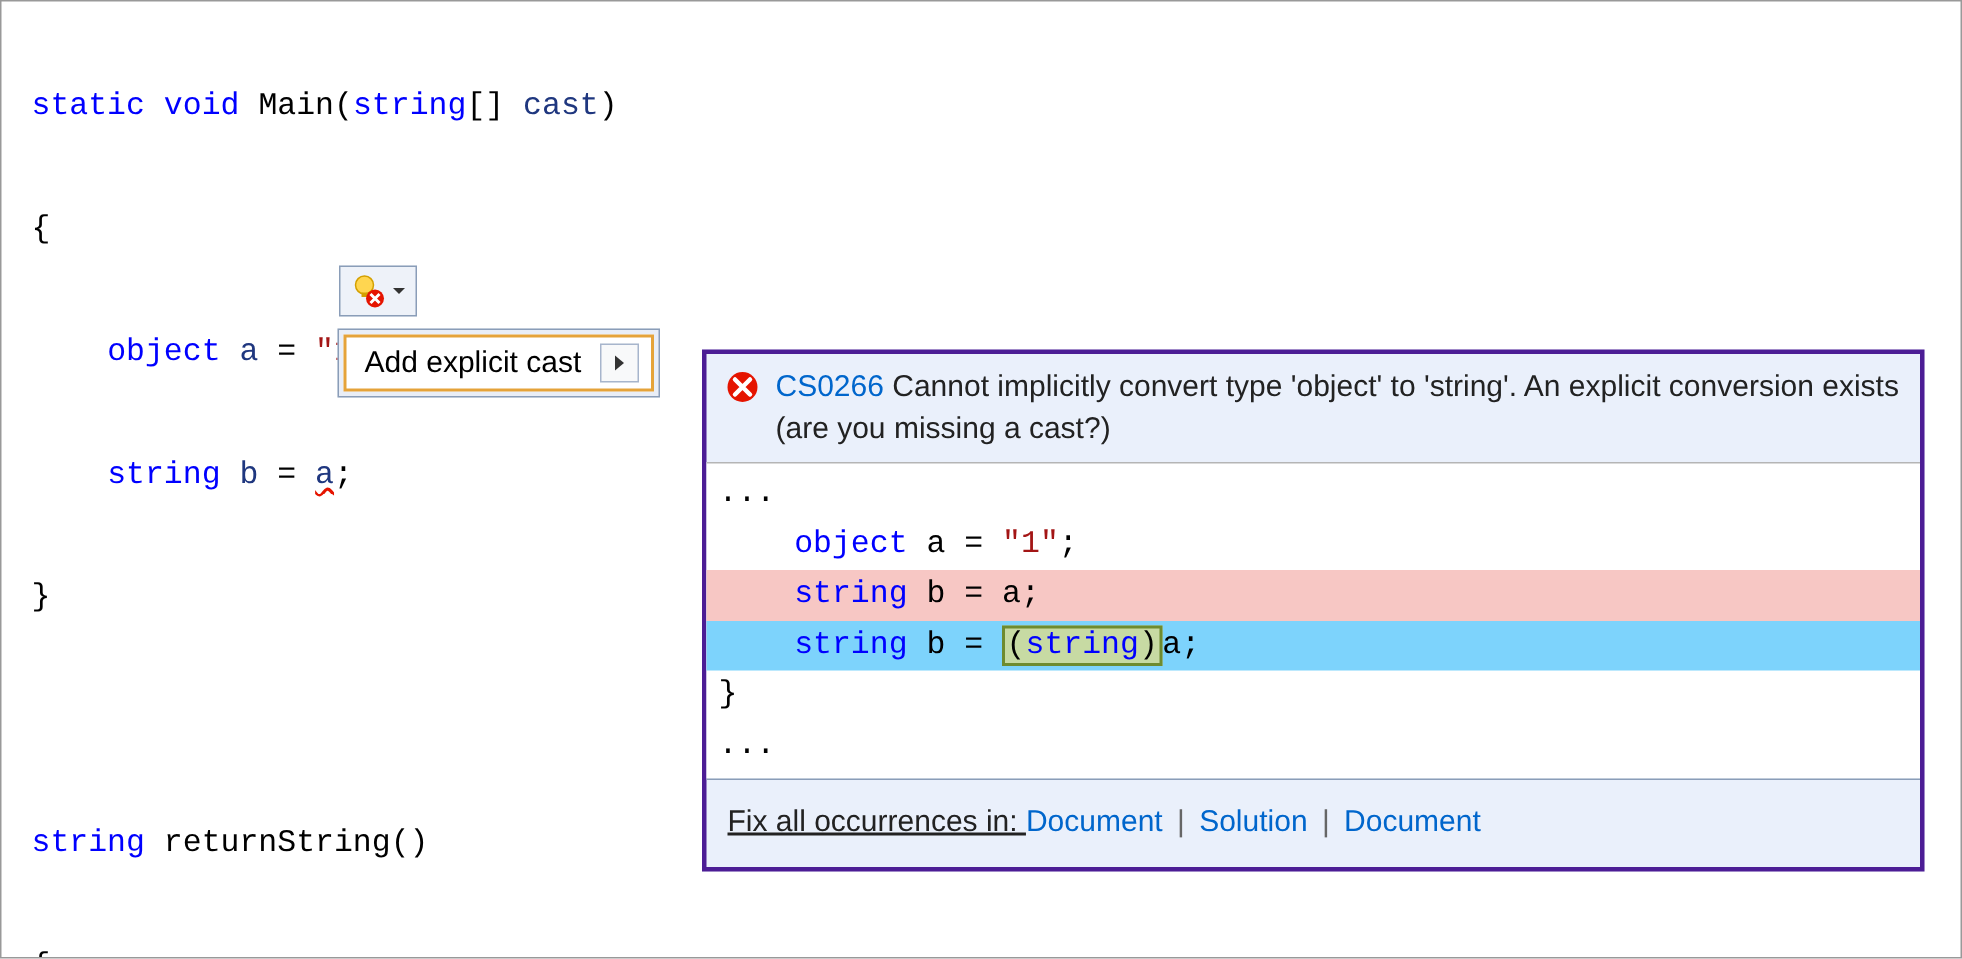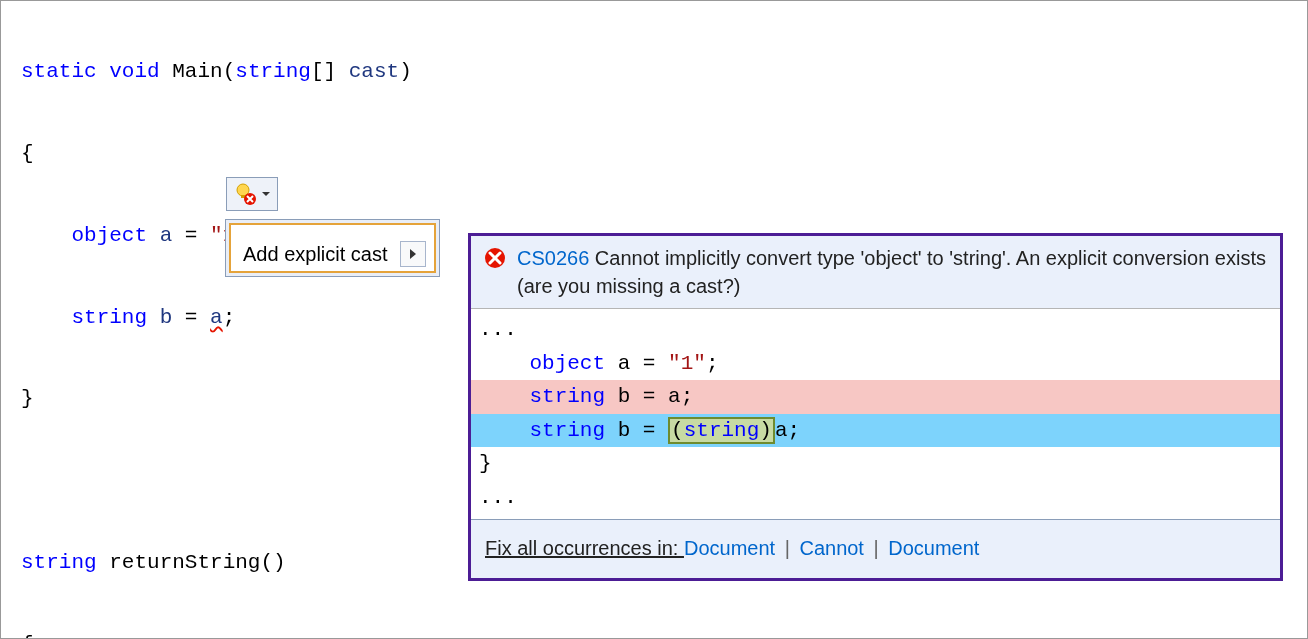--- a/index.html
+++ b/index.html
@@ -7,21 +7,21 @@
 .code-area{padding:10px 0 10px 20px;line-height:1.95;white-space:pre;position:relative;}
 .kw{color:#0000ff;margin-top:12px;}
 .str{color:#a31515;}
 .pun,.pln{color:#000;}
 .ident{color:#1f377f;}
 .txt{color:#000;}
 .squiggle{text-decoration-line:underline;text-decoration-style:wavy;text-decoration-color:#e51400;text-decoration-thickness:2px;text-underline-offset:3px;}
 .lightbulb-widget{position:absolute;left:225px;top:176px;background:#eef2f9;border:1px solid #8a9db8;padding:4px 6px;display:flex;align-items:center;gap:4px;}
 .lightbulb-widget svg{display:block;}
 .quickfix-menu{position:absolute;left:224px;top:218px;background:#e9eef7;border:1px solid #8a9db8;padding:3px;}
-.quickfix-item{display:flex;align-items:center;background:#fff;border:2px solid #e5a33a;padding:16px 8px 4px 12px;font-family:"Segoe UI",Tahoma,sans-serif;font-size:20px;color:#000;gap:12px;}
+.quickfix-item{display:flex;align-items:center;background:#fff;border:2px solid #e5a33a;padding:4px 8px 4px 12px;font-family:"Segoe UI",Tahoma,sans-serif;font-size:20px;color:#000;gap:12px;}
 .quickfix-item .arrow-box{border:1px solid #a7b5cc;width:26px;height:26px;display:flex;align-items:center;justify-content:center;background:#f8f9fa;}
 .preview-panel{position:absolute;left:467px;top:232px;width:815px;background:#eaf0fb;border:3px solid #4c1d95;font-family:"Segoe UI",Tahoma,sans-serif;font-size:20px;}
 .preview-header{display:flex;align-items:flex-start;gap:10px;padding:8px 12px 8px 12px;line-height:1.4;}
 .err-icon{flex-shrink:0;margin-top:2px;}
 .err-code{color:#0066cc;}
 .err-text{color:#222;}
 .diff-block{background:#fff;border-top:1px solid #b5b5b5;font-family:Consolas,"Courier New",monospace;font-size:21px;line-height:1.6;padding-top:4px;padding-bottom:4px;}
 .diff-line{white-space:pre;padding-left:8px;}
 .diff-line.removed{background:#f7c7c4;}
 .diff-line.added{background:#7dd3fc;}
@@ -86,16 +86,16 @@
   <div class="diff-block">
     <div class="diff-line">...</div>
     <div class="diff-line">    <span class="kw">object</span><span> a = </span><span class="str">"1"</span><span>;</span></div>
     <div class="diff-line removed">    <span class="kw">string</span><span> b = a;</span></div>
     <div class="diff-line added">    <span class="kw">string</span><span> b = </span><span class="cast-highlight"><span class="pun">(</span><span class="kw">string</span><span class="pun">)</span></span><span>a;</span></div>
     <div class="diff-line">}</div>
     <div class="diff-line">...</div>
   </div>
   <div class="preview-footer">
     <div>
-      <span class="fix-label">Fix all occurrences in: </span><span class="link">Document</span><span class="sep"> | </span><span class="link">Cannot</span><span class="sep"> | </span><span class="link">Document</span>
+      <span class="fix-label">Fix all occurrences in: </span><span class="link">Document</span><span class="sep"> | </span><span class="link">Solution</span><span class="sep"> | </span><span class="link">Document</span>
     </div>
   </div>
 </div>
 
 </body></html>

